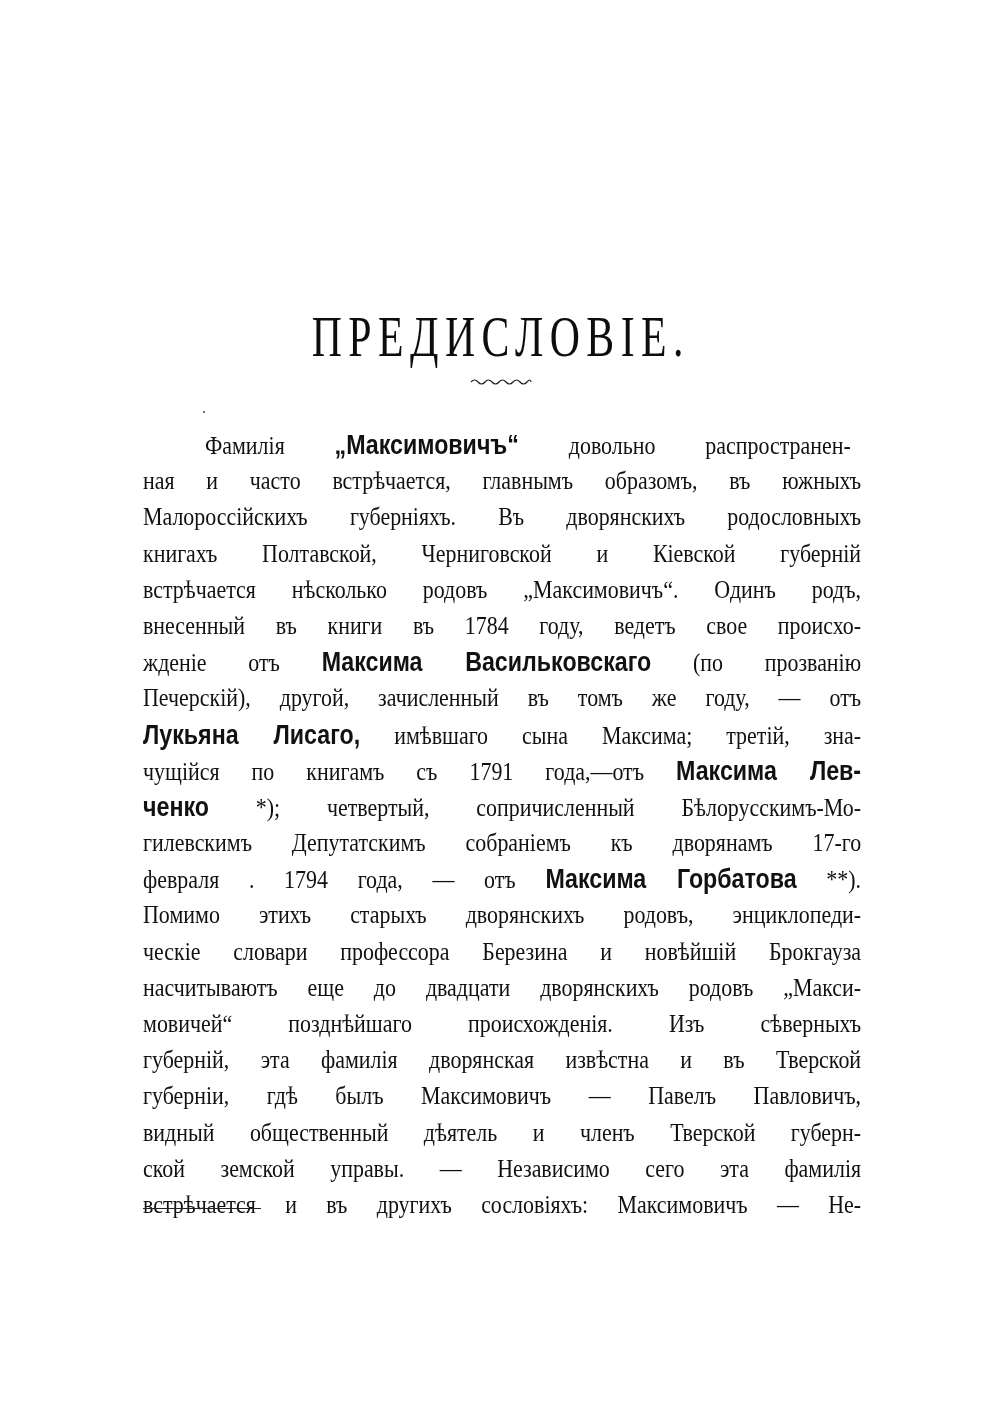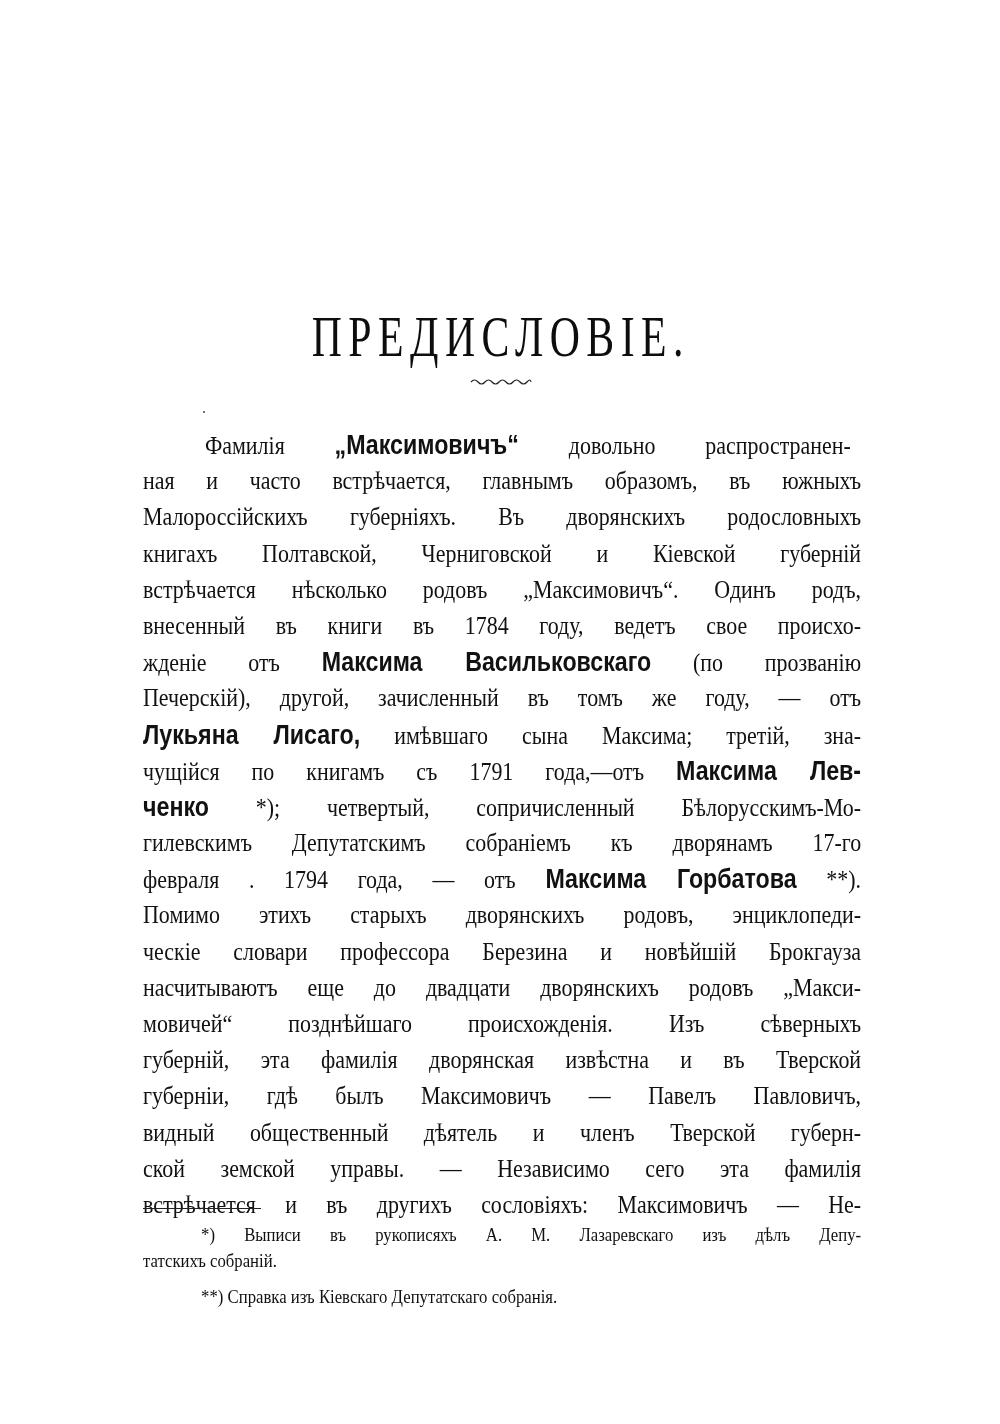--- a/index.html
+++ b/index.html
@@ -148,20 +148,14 @@
       <span class="line"><span>мовичей“ позднѣйшаго происхожденія. Изъ сѣверныхъ</span></span>
       <span class="line"><span>губерній, эта фамилія дворянская извѣстна и въ Тверской</span></span>
       <span class="line"><span>губерніи, гдѣ былъ Максимовичъ — Павелъ Павловичъ,</span></span>
       <span class="line"><span>видный общественный дѣятель и членъ Тверской губерн-</span></span>
       <span class="line"><span>ской земской управы. — Независимо сего эта фамилія</span></span>
       <span class="line"><span>встрѣчается и въ другихъ сословіяхъ: Максимовичъ — Не-</span></span>
     </div>
 
   <div class="footnote-rule"></div>
 
-  <div class="footnotes">
-    <span class="fn-line indent">*) Выписи въ рукописяхъ А. М. Лазаревскаго изъ дѣлъ Депу-</span>
-    <span class="fn-line short">татскихъ собраній.</span>
-    <div class="fn-gap"></div>
-    <span class="fn-line indent short">**) Справка изъ Кіевскаго Депутатскаго собранія.</span>
-  </div>
 
 </div>
 
 </body></html>

